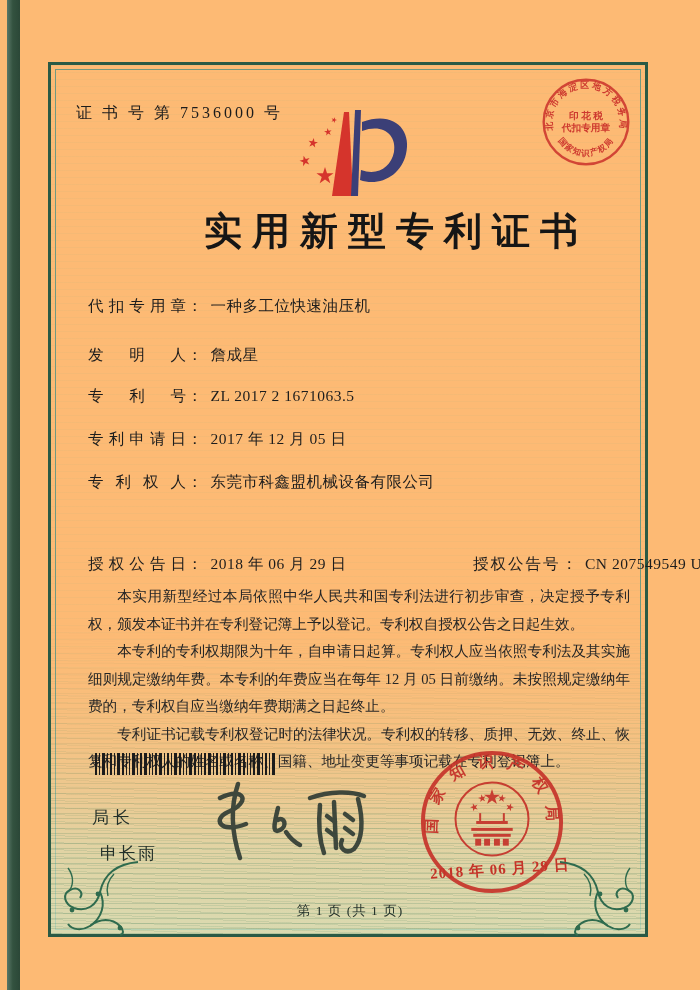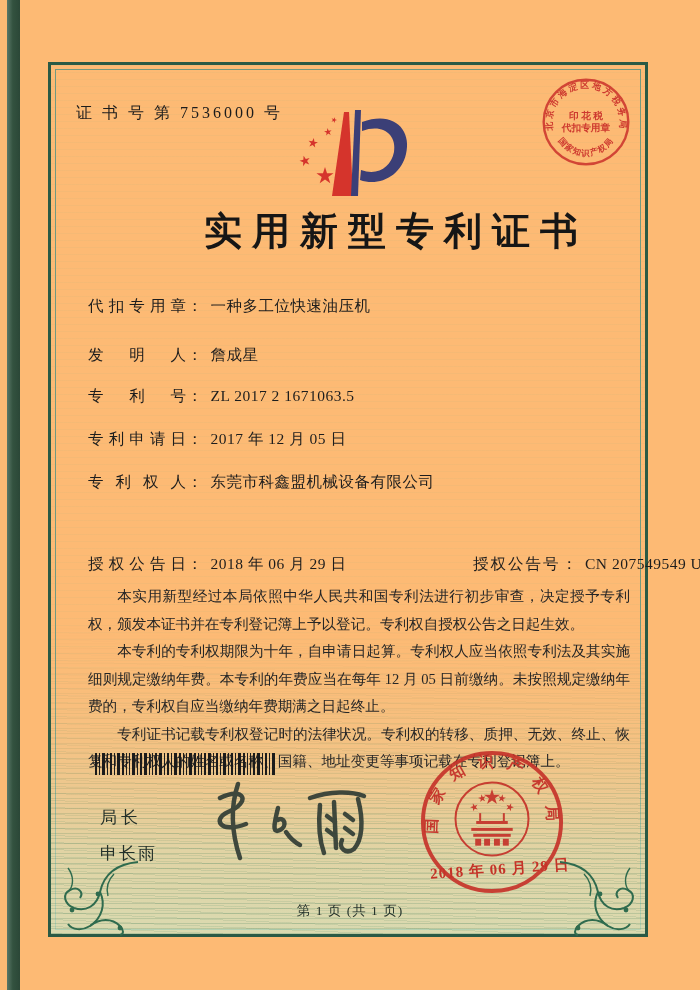--- a/index.html
+++ b/index.html
@@ -31,21 +31,21 @@
   .row{position:absolute;left:88px;font-size:15.5px;color:#1d1d1d;white-space:nowrap;}
   .lbl{display:inline-block;width:98px;text-align:justify;text-align-last:justify;}
   .colon{display:inline-block;margin:0 8px 0 1px;}
   .val{letter-spacing:.5px;}
   .val-block{display:inline-block;vertical-align:top;white-space:normal;width:440px;line-height:25px;}
   .row-right{position:absolute;left:385px;top:0;}
   .body-text{position:absolute;left:88px;top:583px;width:542px;font-size:14.6px;
              line-height:27.5px;color:#262626;text-align:justify;}
   .body-text p{margin:0;text-indent:2em;}
   .barcode{position:absolute;left:95px;top:753px;}
-  .sign-role{position:absolute;left:100px;top:806px;font-size:17px;letter-spacing:4px;color:#23302a;}
+  .sign-role{position:absolute;left:92px;top:806px;font-size:17px;letter-spacing:4px;color:#23302a;}
   .sign-name{position:absolute;left:100px;top:842px;font-size:17px;letter-spacing:2px;color:#23302a;}
   .signature{position:absolute;left:200px;top:768px;}
   .tax-stamp{position:absolute;left:540px;top:76px;width:92px;height:92px;}
   .office-seal{position:absolute;left:418px;top:748px;width:148px;height:148px;}
   .seal-date{position:absolute;left:-8px;top:112px;width:180px;text-align:center;
              font-size:15px;font-weight:600;color:#c53328;letter-spacing:1px;
              transform:rotate(-4deg);white-space:nowrap;}
   .footer{position:absolute;left:0;top:902px;width:700px;text-align:center;
           font-size:13.5px;color:#27352d;letter-spacing:1px;font-family:Liberation Serif, serif;}
   .ornament{position:absolute;top:848px;}

